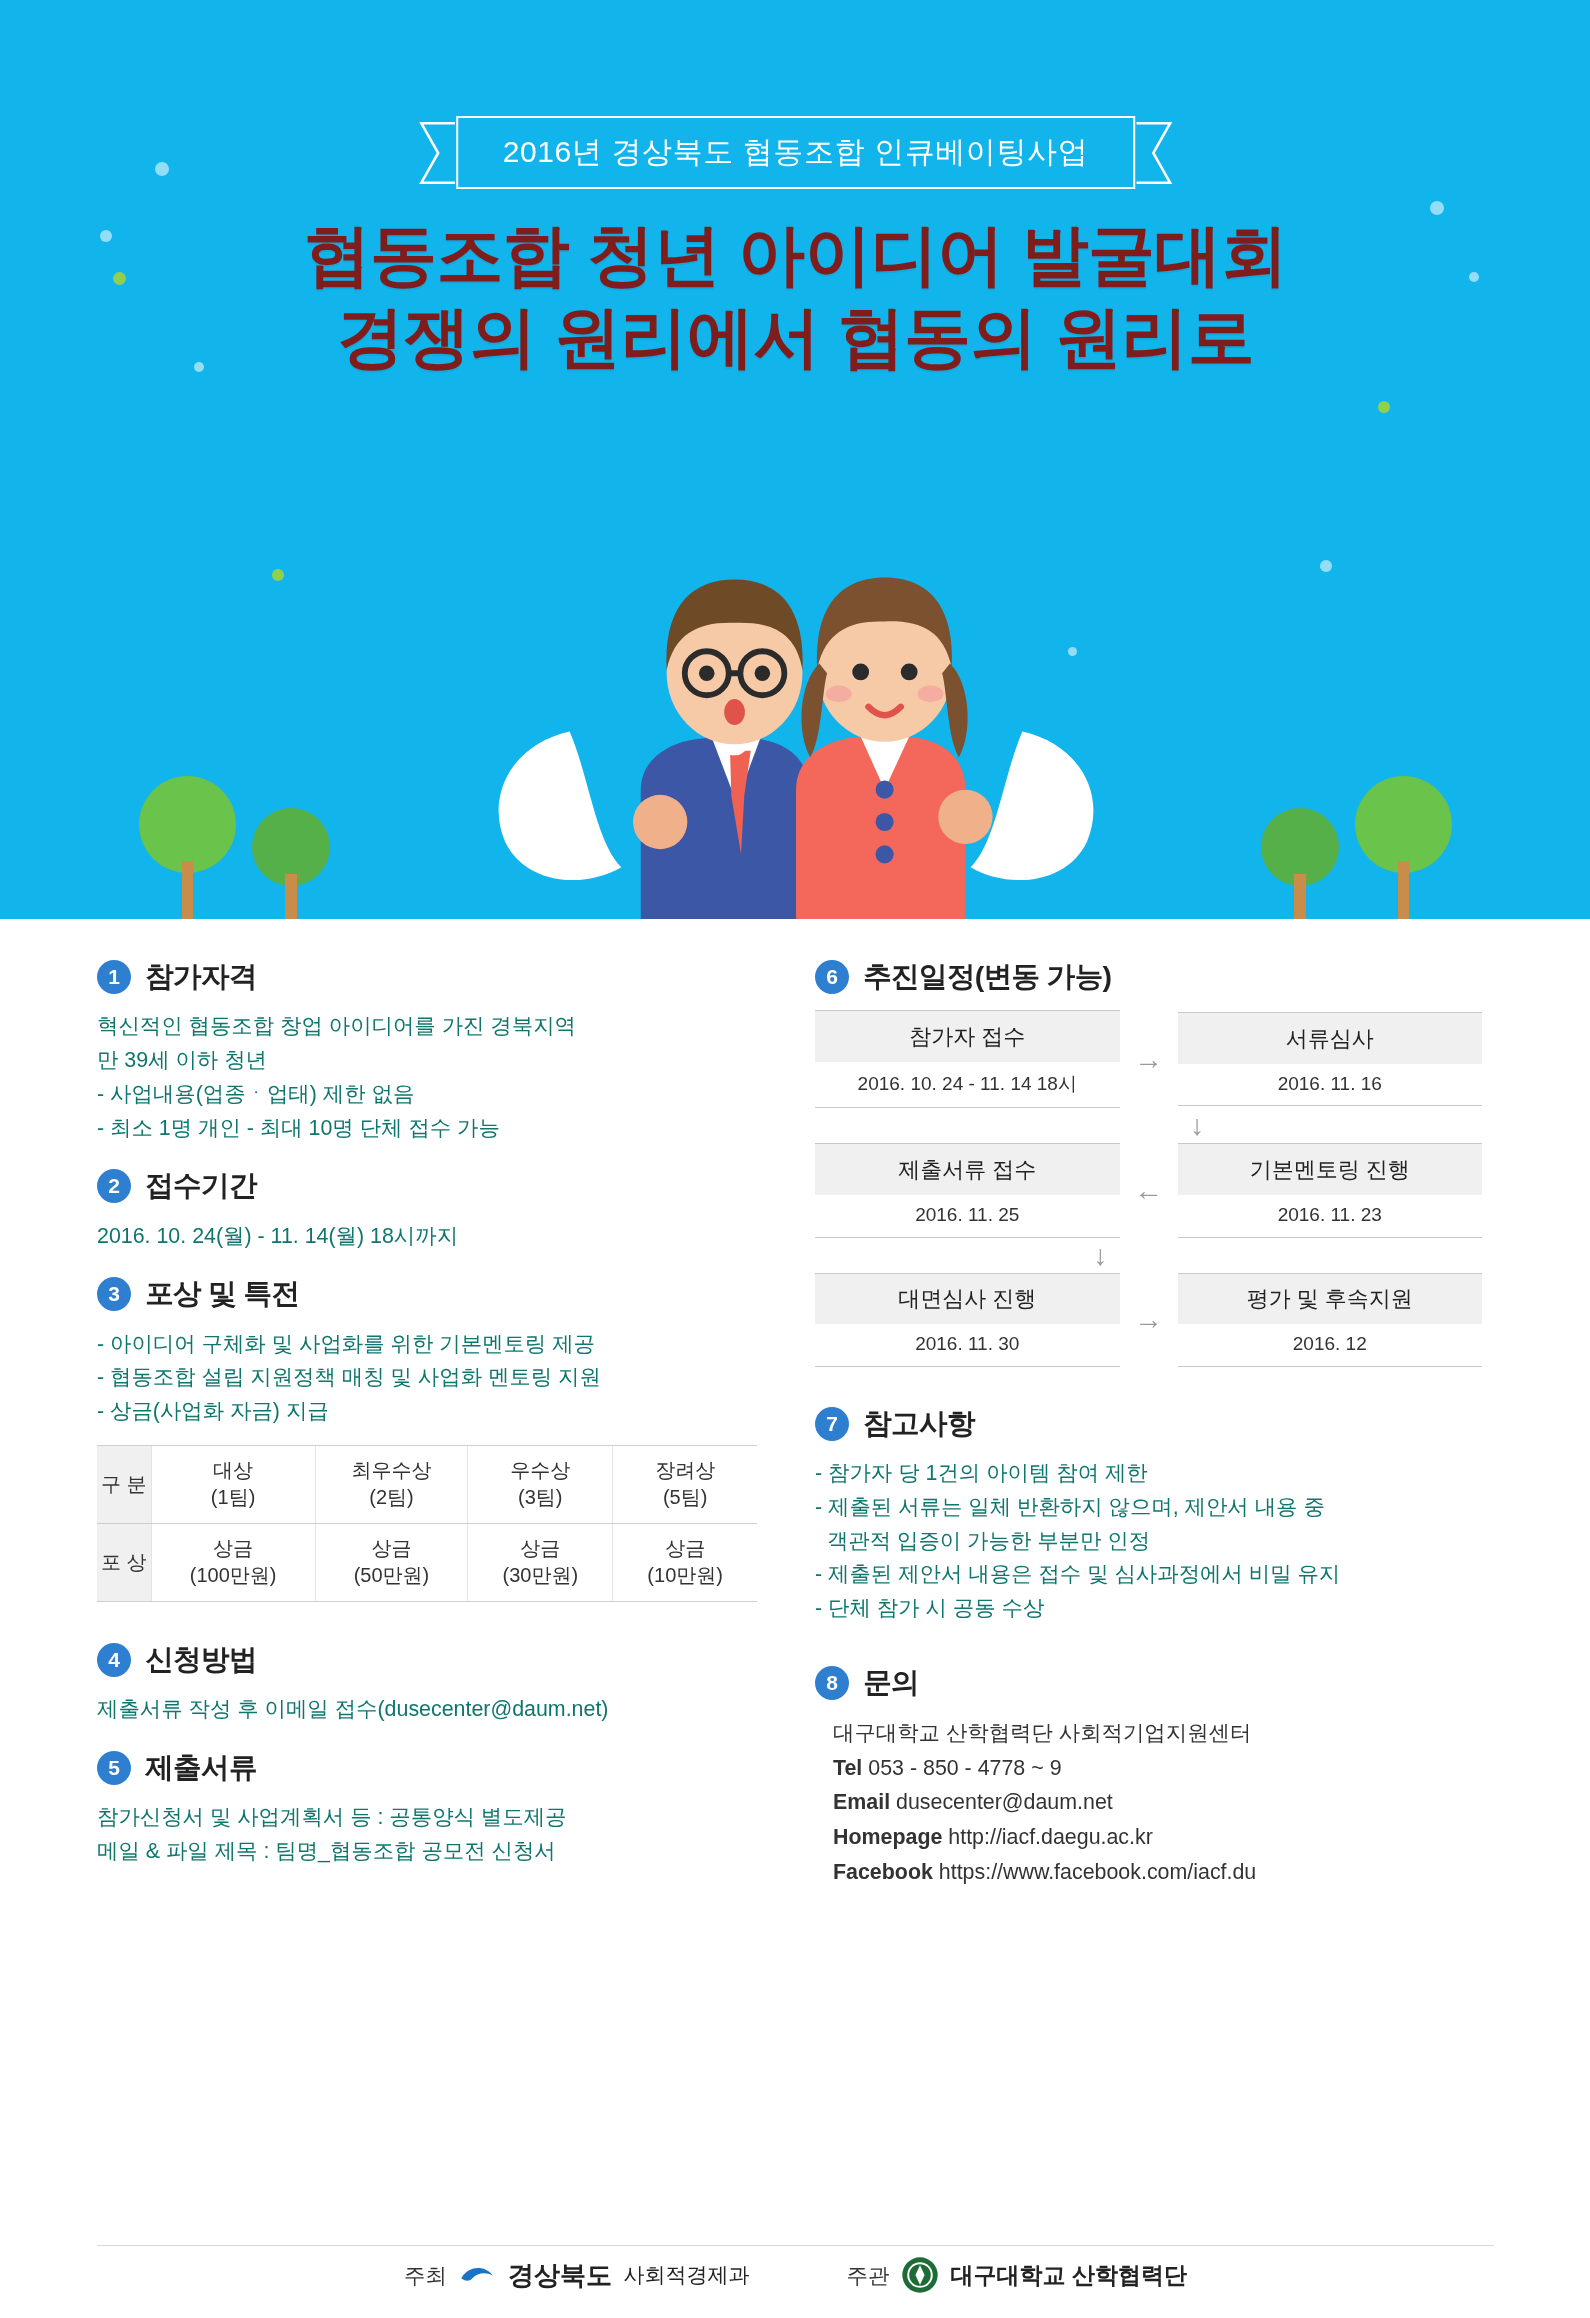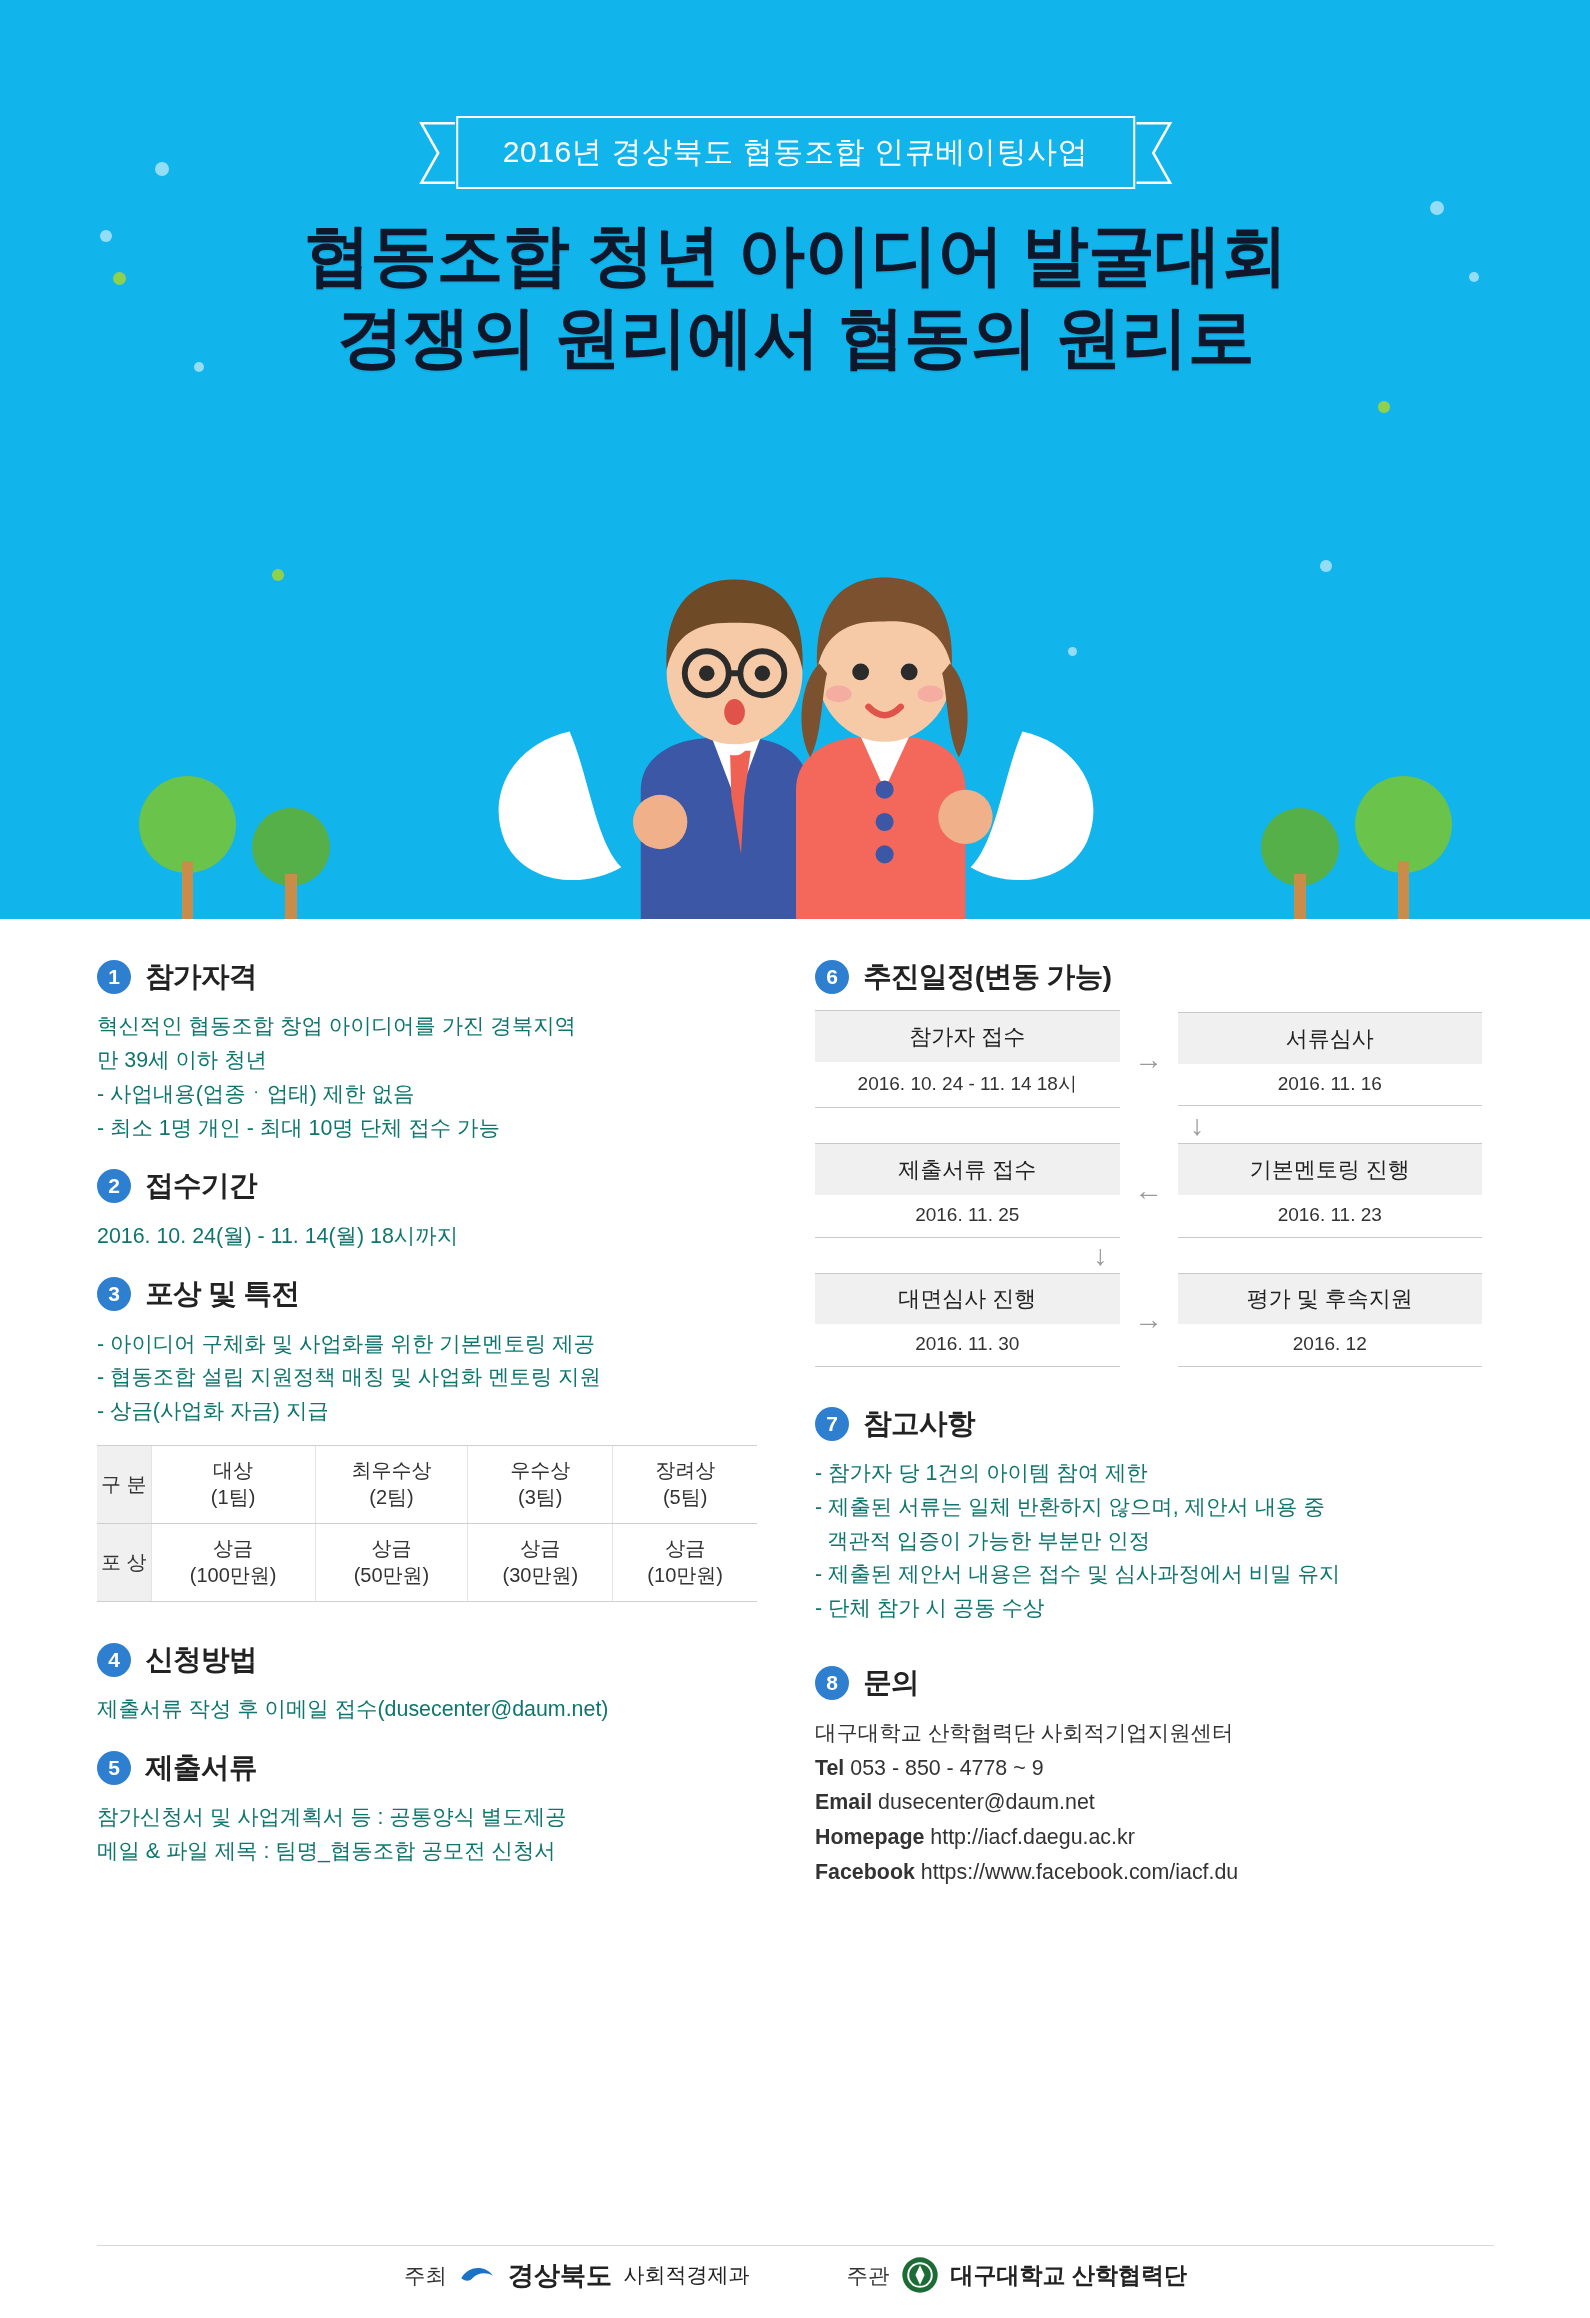--- a/index.html
+++ b/index.html
@@ -39,21 +39,21 @@
   .tail {
     width: 40px; height: 62px;
     position: relative;
   }
   .tail svg { display: block; }
 
   .hero-title {
     position: absolute;
     top: 214px; left: 0; right: 0;
     text-align: center;
-    color: #0f172a;
+    color: #7f1d1d;
     font-size: 67px;
     font-weight: bold;
     line-height: 1.22;
     letter-spacing: -0.6px;
     text-shadow: 0 1.9px 0 rgba(0,0,0,0.06);
   }
 
   .characters {
     position: absolute;
     bottom: 0; left: 50%;
@@ -135,21 +135,21 @@
     color: #222;
     padding: 10.4px 0;
     margin-bottom: 9px;
   }
   .sbox .d { font-size: 19px; color: #333; }
   .arrow { text-align: center; font-size: 28.5px; color: #9a9a9a; }
   .arrow.v { grid-column: span 3; }
   .arrow.v.right { text-align: right; padding-right: 278px; }
   .arrow.v.left { text-align: left; padding-left: 278px; }
 
-  .contact { font-size: 21.4px; line-height: 1.62; color: #333; }
+  .contact { font-size: 21.4px; line-height: 1.62; color: #333; margin-left: 18px; }
   .contact b { font-weight: bold; }
 
   
   .footer {
     position: absolute;
     left: 97px; right: 97px; bottom: 24.6px;
     border-top: 1.3px solid #d8d8d8;
     padding-top: 10px;
     display: flex;
     align-items: center;

